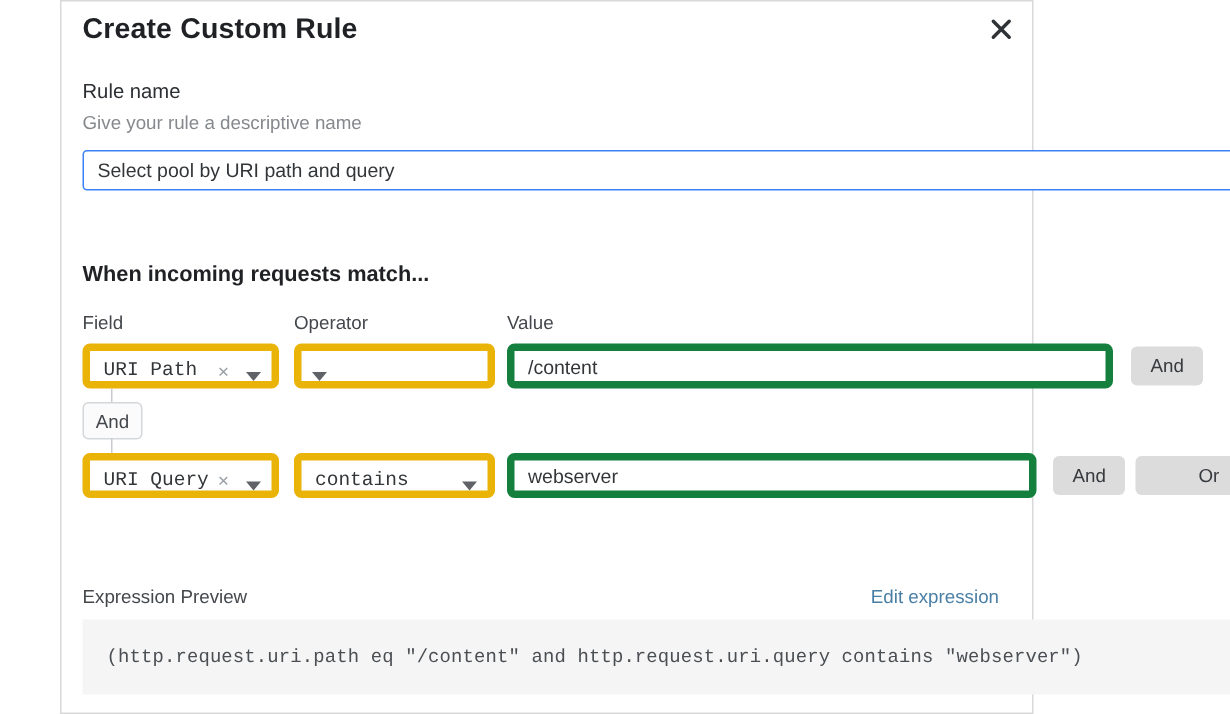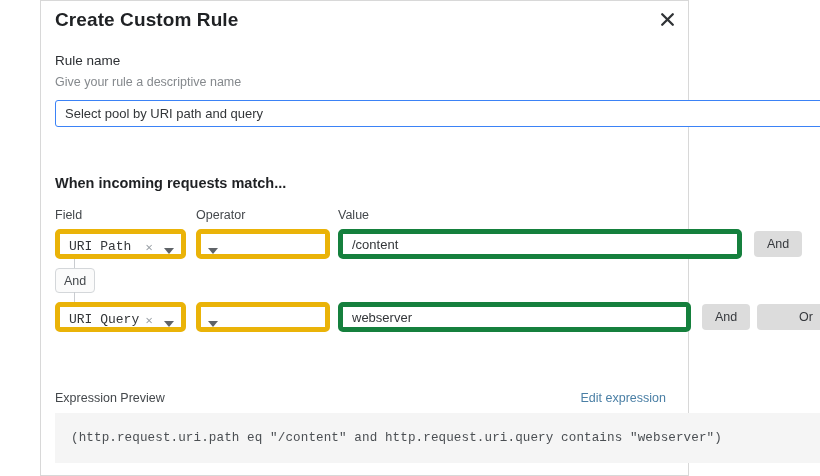--- a/index.html
+++ b/index.html
@@ -321,20 +321,21 @@
 
   <div class="cond-row r2">
     <div class="sel sel-field">
       <span class="sel-text">URI Query St...</span>
       <span class="sel-clear">✕</span>
       <span class="sel-caret">
           <span class="caret-tri"></span>
         </span>
     </div>
     <div class="sel sel-op">
+      <span class="sel-text">contains</span>
       <span class="sel-caret">
           <span class="caret-tri"></span>
         </span>
     </div>
     <input class="val-input w-short" type="text" value="webserver" style="">
     <button class="logic-btn btn-and-r2">And</button>
     <button class="logic-btn btn-or-r2">Or</button>
     <button class="del-btn">
       <svg width="13" height="13" viewBox="0 0 13 13" aria-hidden="true">
         <path d="M1.8 1.8 L11.2 11.2 M11.2 1.8 L1.8 11.2" stroke="#303336" stroke-width="2.2" stroke-linecap="round"></path>

